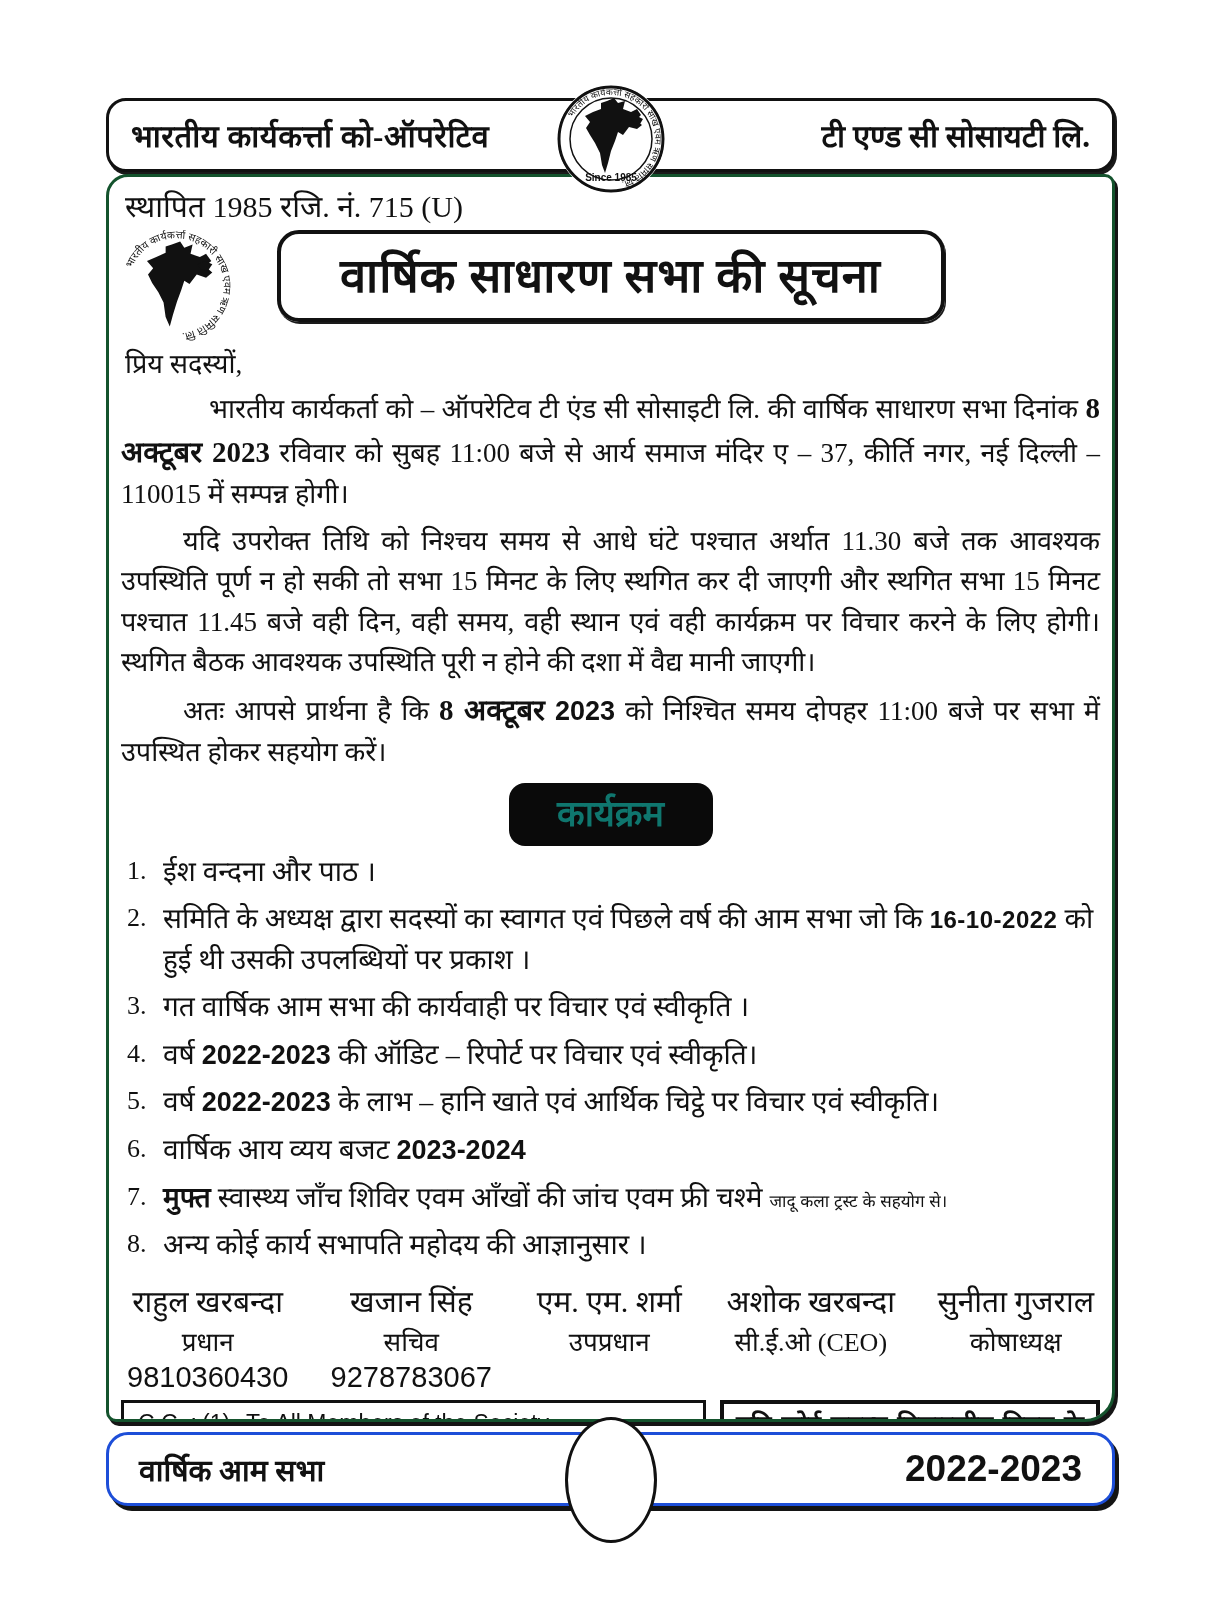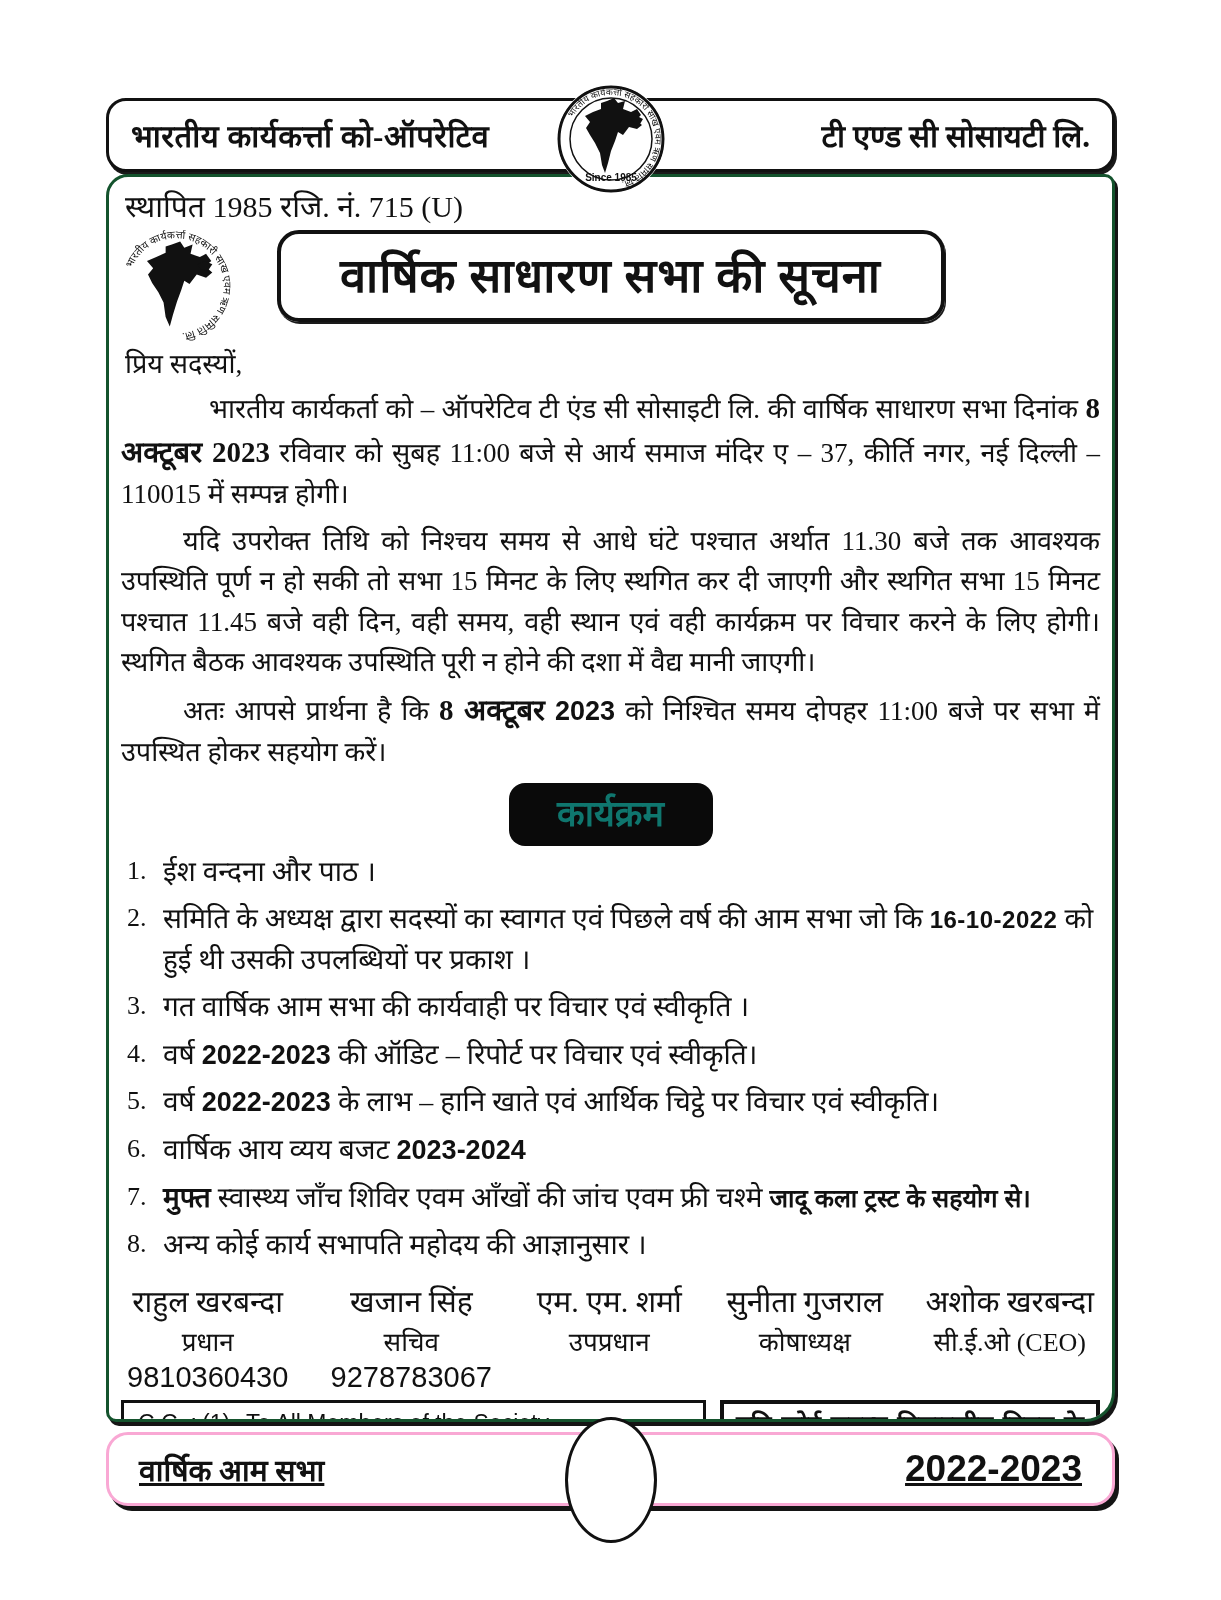--- a/index.html
+++ b/index.html
@@ -75,21 +75,21 @@
     font-size:36px; font-weight:bold;
     padding:5px 0 9px 0;
   }
 
   .agenda-list { margin-top:2px; }
   .agenda-item { display:flex; font-size:28px; line-height:1.45; margin-bottom:7px; }
   .agenda-item .num { width:42px; flex:0 0 42px; padding-left:6px; font-size:26px; }
   .agenda-item .txt { flex:1; }
   .agenda-item b.date { font-family:"Liberation Sans",sans-serif; font-size:24px; letter-spacing:0.5px; }
   .agenda-item b.year { font-family:"Liberation Sans",sans-serif; font-size:27px; }
-  .agenda-item .alt { font-family:"Liberation Sans",sans-serif; font-size:25px;font-weight:bold; }
+  .agenda-item .alt { font-family:"Liberation Sans",sans-serif; font-size:17px; }
 
   
   .sig-row { display:flex; justify-content:space-between; margin:14px 6px 4px 6px; }
   .sig-col { text-align:center; min-width:150px; }
   .sig-name { font-size:30px; font-weight:normal; white-space:nowrap; }
   .sig-role { font-size:26px; margin-top:2px; }
   .sig-phone { font-size:29px; font-family:"Liberation Sans",sans-serif; margin-top:2px; }
 
   
   .boxes-row { display:flex; gap:14px; margin-top:6px; }
@@ -108,28 +108,27 @@
     flex:1;
     border:4px solid #111;
     padding:4px 12px 6px 12px;
     font-size:26px; font-weight:bold; line-height:1.35; text-align:justify;
   }
 
   
   .footer {
     position:relative;
     margin-top:10px;
-    border:3px solid #f9a8d4;
+    border:3px solid #1d4ed8;
     border-radius:22px;
     height:74px;
     display:flex; align-items:center; justify-content:space-between;
     padding:0 30px;
     box-shadow:4px 5px 0 #141414;
     background:#fff;
-    text-decoration:underline;
   }
   .footer .f-left { font-size:30px; font-weight:bold; }
   .footer .f-right { font-size:37px; font-weight:bold; font-family:"Liberation Sans",sans-serif; }
   .footer-ellipse {
     position:absolute; left:50%; top:-18px; transform:translateX(-50%);
     width:92px; height:126px;
     border:3px solid #111; border-radius:50%;
     background:#fff;
   }
 </style>
@@ -232,27 +231,27 @@
           <div class="sig-name">खजान सिंह</div>
           <div class="sig-role">सचिव</div>
           <div class="sig-phone">9278783067</div>
         </div>
         <div class="sig-col">
           <div class="sig-name">एम. एम. शर्मा</div>
           <div class="sig-role">उपप्रधान</div>
           <div class="sig-phone"></div>
         </div>
         <div class="sig-col">
+          <div class="sig-name">अशोक खरबन्दा</div>
+          <div class="sig-role">सी.ई.ओ (CEO)</div>
+          <div class="sig-phone"></div>
+        </div>
+        <div class="sig-col">
           <div class="sig-name">सुनीता गुजराल</div>
           <div class="sig-role">कोषाध्यक्ष</div>
-          <div class="sig-phone"></div>
-        </div>
-        <div class="sig-col">
-          <div class="sig-name">अशोक खरबन्दा</div>
-          <div class="sig-role">सी.ई.ओ (CEO)</div>
           <div class="sig-phone"></div>
         </div>
       </div>
 
       <div class="boxes-row">
         <div class="cc-box">
           <div class="cc-label">C.C.  :</div>
           <div>
             <div class="cc-item">
               <span class="cc-num">(1)</span>

